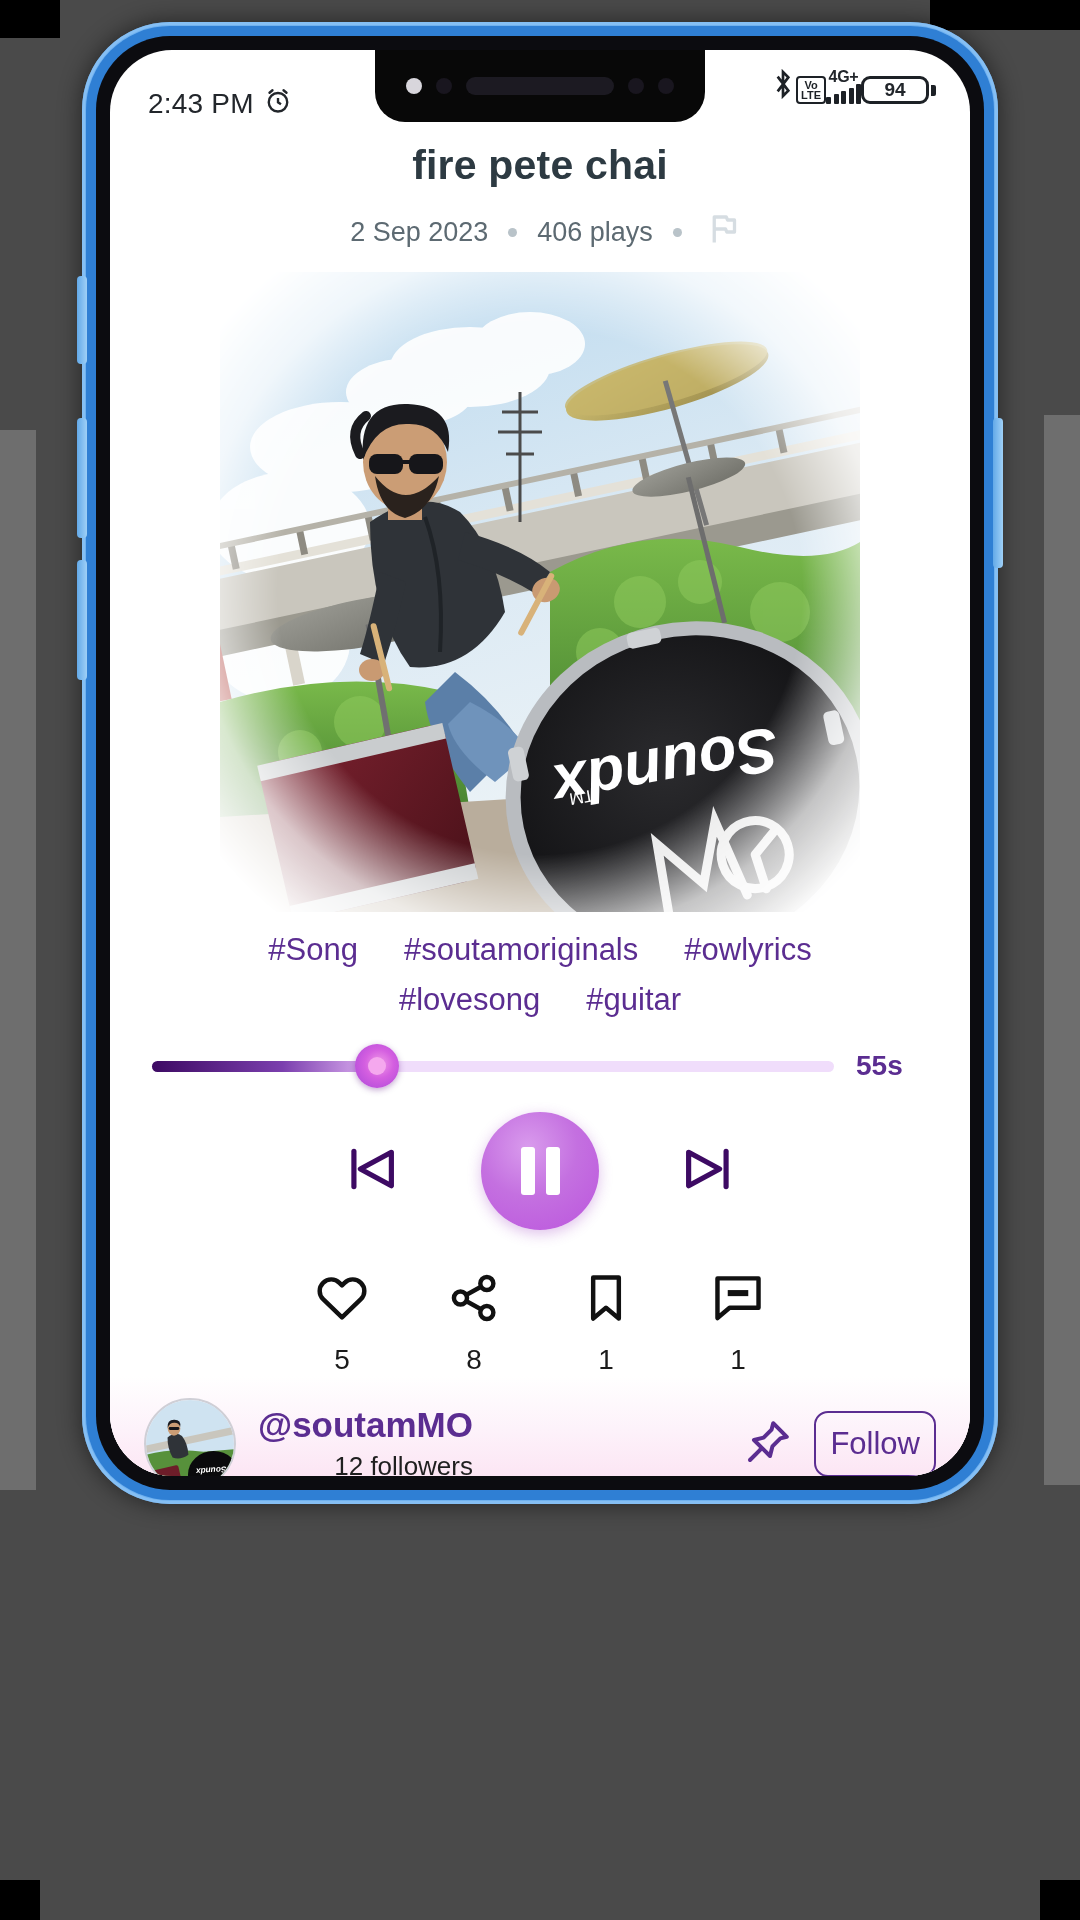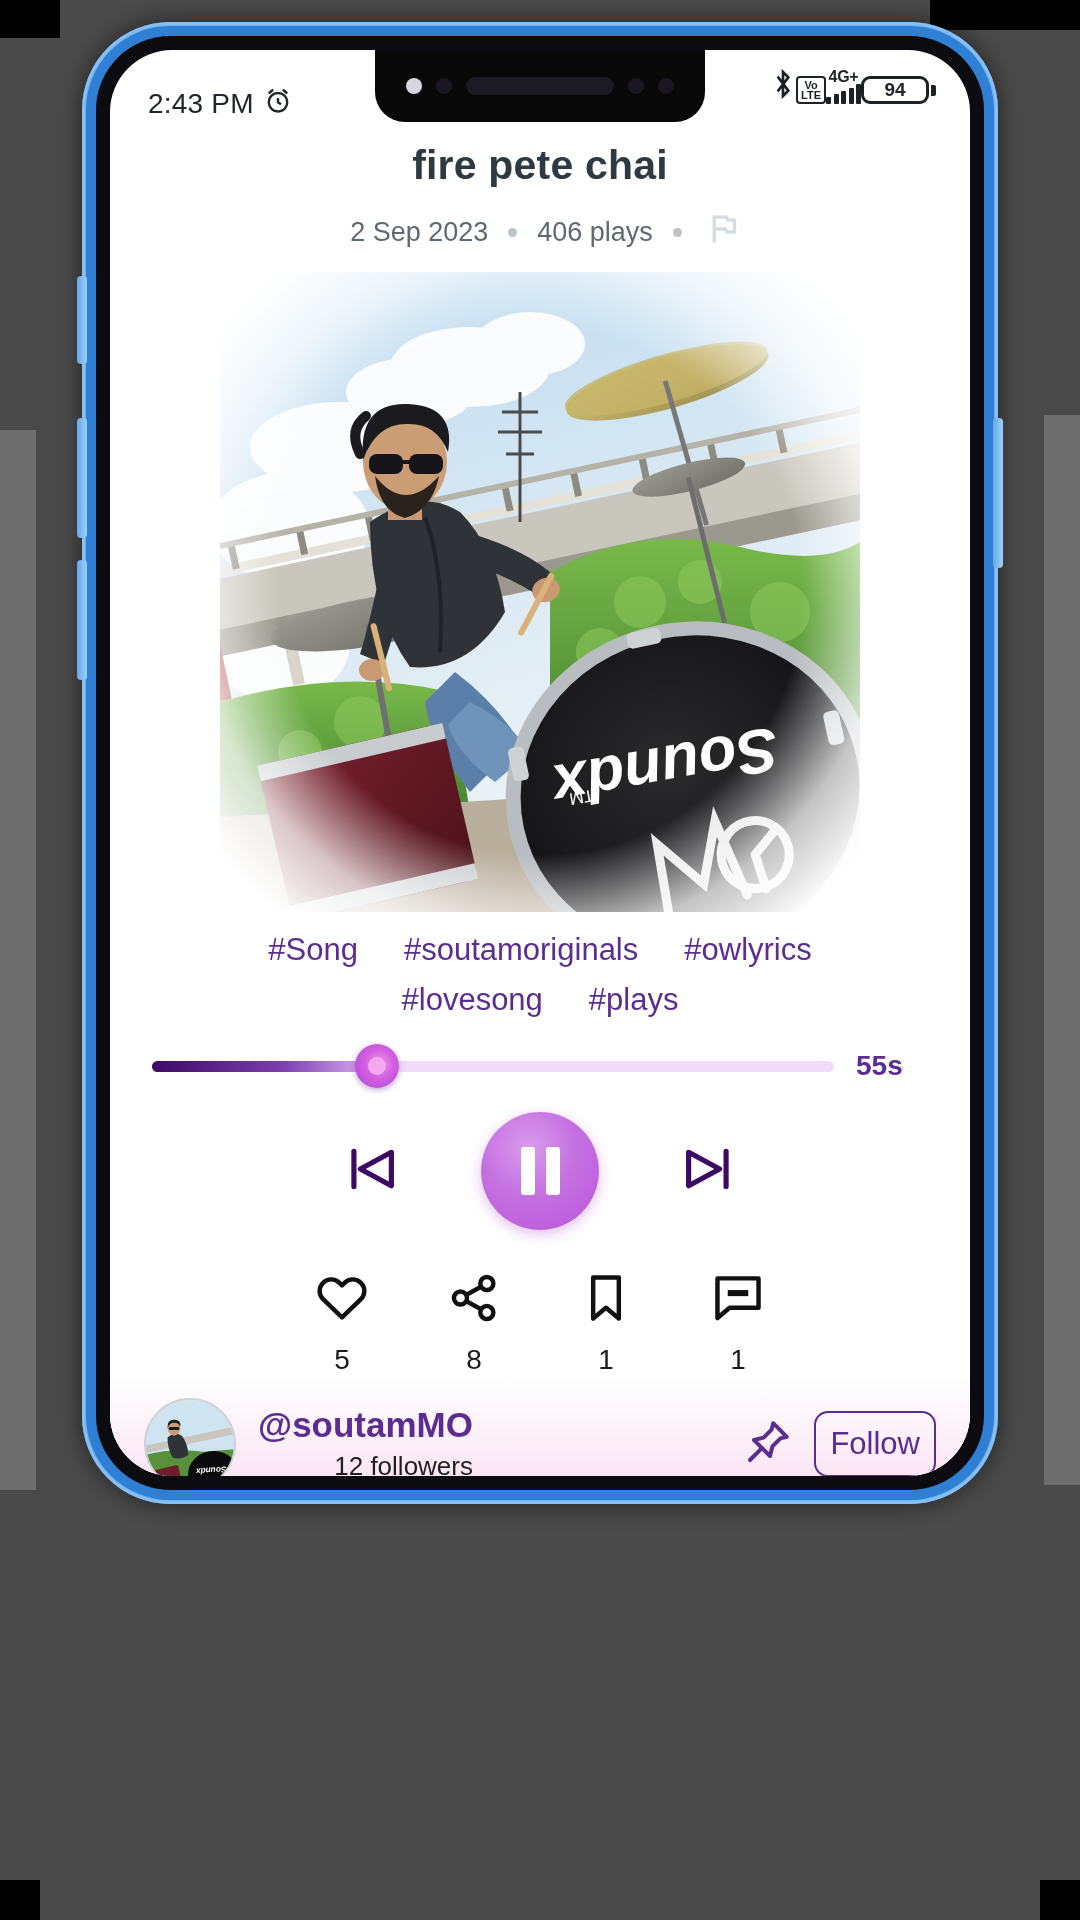--- a/index.html
+++ b/index.html
@@ -428,21 +428,21 @@
       </div>
 
       <div class="tags">
         <div class="tagrow">
           <span class="tag">#Song</span>
           <span class="tag">#soutamoriginals</span>
           <span class="tag">#owlyrics</span>
         </div>
         <div class="tagrow">
           <span class="tag">#lovesong</span>
-          <span class="tag">#plays</span>
+          <span class="tag">#guitar</span>
         </div>
       </div>
 
       <div class="progress-row">
         <div class="track">
           <div class="fill" id="fill" style="width: 33%;"></div>
           <div class="thumb" id="thumb" style="left: 33%;"></div>
         </div>
         <span class="duration">55s</span>
       </div>

